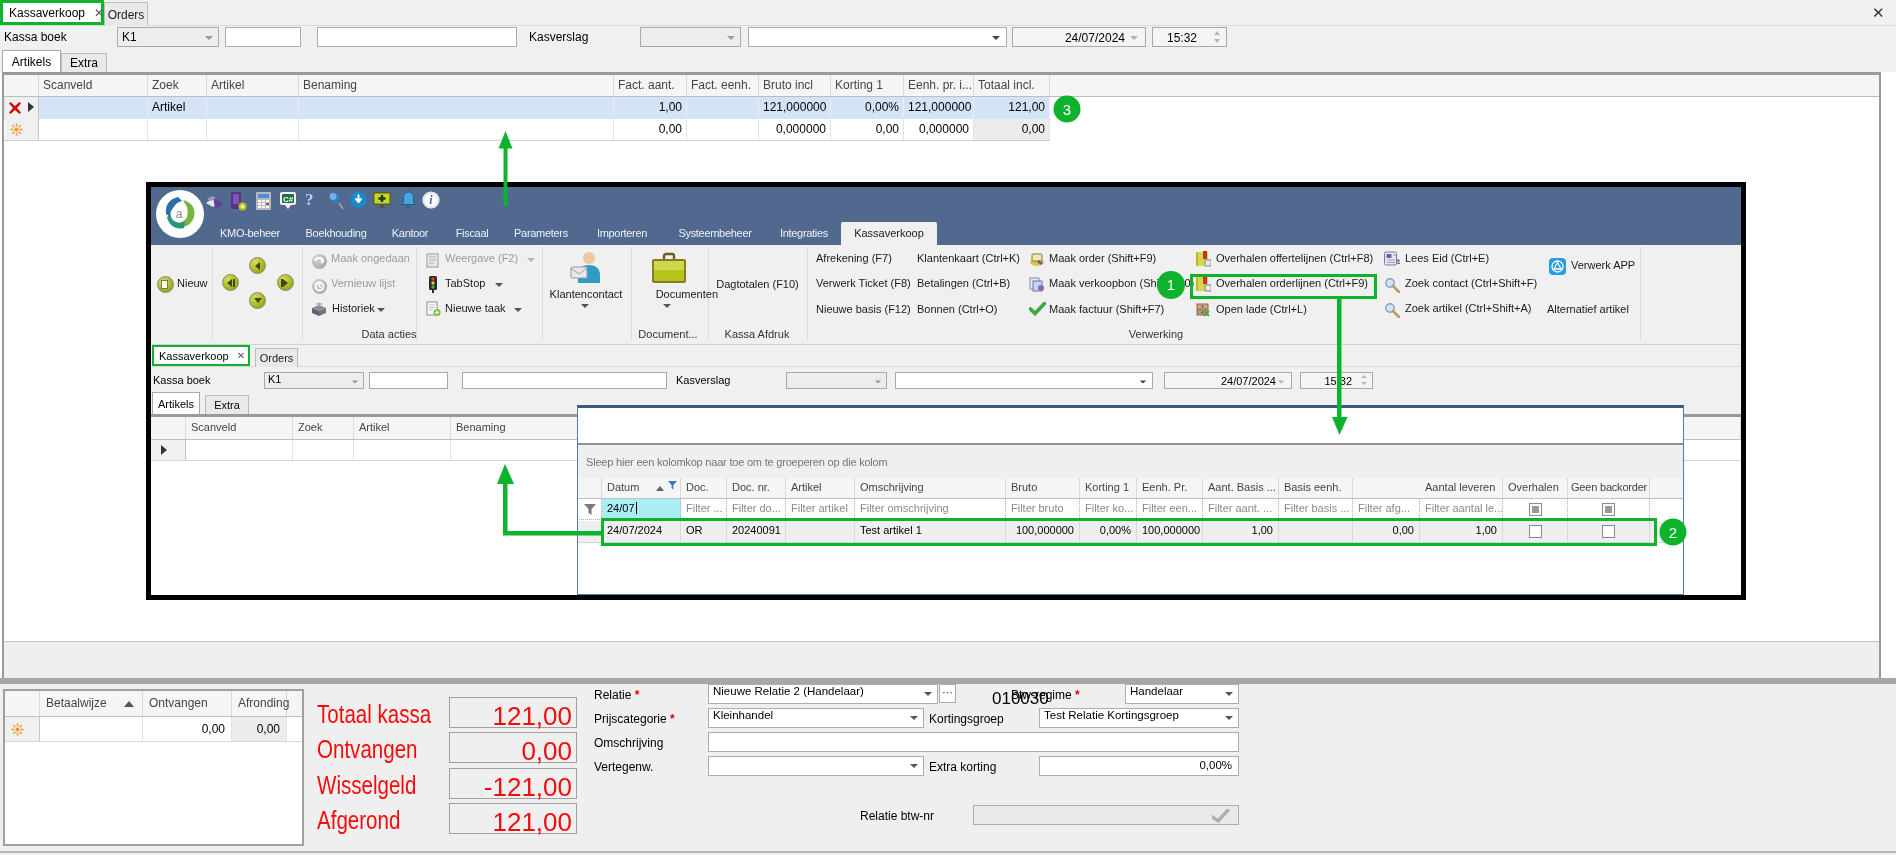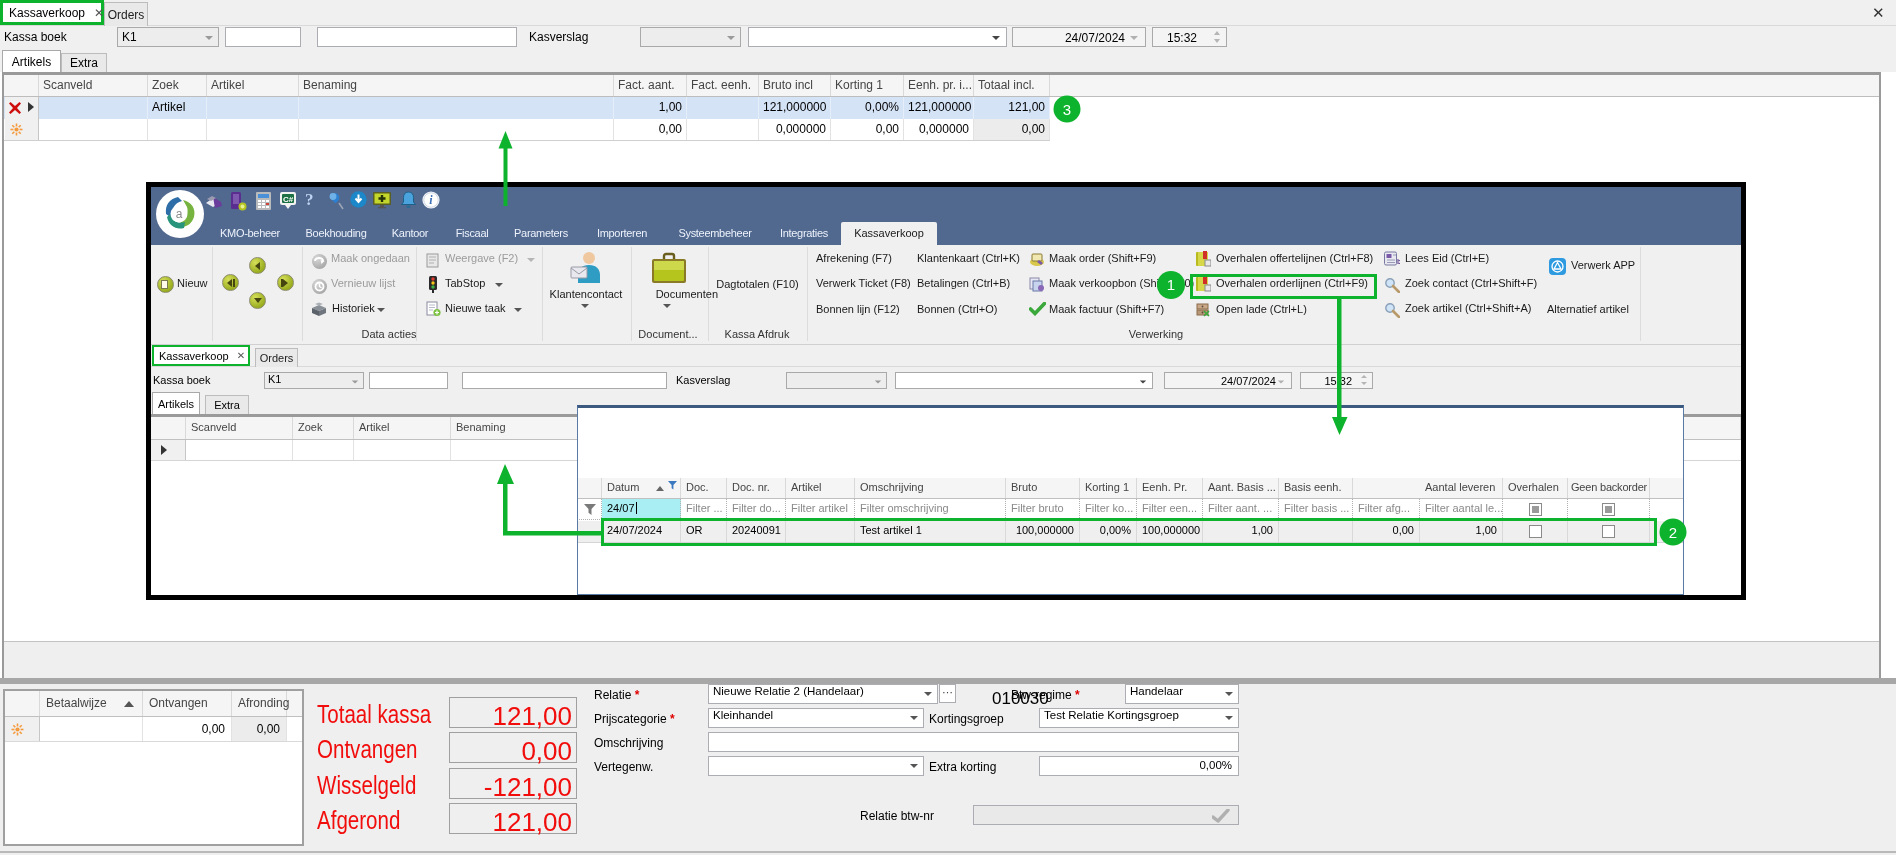--- a/index.html
+++ b/index.html
@@ -390,21 +390,21 @@
         <rect x="5" y="10" width="30" height="9" fill="#cdd94a"></rect>
         <path d="M15 8 v-3 a2 2 0 0 1 2 -2 h6 a2 2 0 0 1 2 2 v3" stroke="#6a5e1e" stroke-width="2.4" fill="none"></path>
       </svg>
     <div class="rbt" style="left:467px;top:43px;width:100px;text-align:right;">Documenten</div>
     <span class="carr" style="position:absolute;left:512px;top:59px;border-top-color:#555;"></span>
 
     <div class="rbt" style="left:557px;top:33px;width:99px;text-align:center;">Dagtotalen (F10)</div>
 
     <div class="rbt" style="left:665px;top:7px;">Afrekening (F7)</div>
     <div class="rbt" style="left:665px;top:32px;">Verwerk Ticket (F8)</div>
-    <div class="rbt" style="left:665px;top:58px;">Bonnen lijn (F12)</div>
+    <div class="rbt" style="left:665px;top:58px;">Nieuwe basis (F12)</div>
     <div class="rbt" style="left:766px;top:7px;">Klantenkaart (Ctrl+K)</div>
     <div class="rbt" style="left:766px;top:32px;">Betalingen (Ctrl+B)</div>
     <div class="rbt" style="left:766px;top:58px;">Bonnen (Ctrl+O)</div>
 
     <svg class="abs" style="left:878px;top:6px;" width="16" height="16" viewBox="0 0 16 16">
         <ellipse cx="8" cy="11" rx="7" ry="4" fill="#d8c74a"></ellipse>
         <rect x="3" y="3" width="10" height="7" rx="1" fill="#f0e8b0" stroke="#8a7a30"></rect>
         <path d="M10 9 l4 3 l-2 2 l-4 -3 z" fill="#7a5aa8"></path>
       </svg>
     <svg class="abs" style="left:878px;top:31px;" width="16" height="16" viewBox="0 0 16 16">
@@ -517,20 +517,23 @@
           <span style="position:absolute;left:10px;top:5px;width:0;height:0;border-top:5px solid transparent;border-bottom:5px solid transparent;border-left:6px solid #333;"></span>
         </div>
       <div class="irc" style="left:35px;width:107px;"></div>
       <div class="irc" style="left:142px;width:61px;"></div>
       <div class="irc" style="left:203px;width:97px;"></div>
     </div>
   </div>
   <div class="abs" id="dialog" style="left:426px;top:218px;width:1107px;height:190px;background:#fff;border:1px solid #5a7aa6;border-top:3px solid #3c5a80;">
 
 
+    <div class="abs" style="left:0;top:35px;width:1105px;height:35px;background:#efefef;border-top:2px solid #909090;">
+      <div class="abs" style="left:8px;top:11px;font-size:11px;letter-spacing:-0.2px;color:#767676;">Sleep hier een kolomkop naar toe om te groeperen op die kolom</div>
+    </div>
 
     <div class="abs" style="left:0;top:70px;width:1105px;height:21px;background:#f5f5f5;border-bottom:1px solid #c0c0c0;">
       <div class="dhc" style="left:1px;width:23px;"></div>
       <div class="dhc" style="left:24px;width:79px;">Datum<span style="position:absolute;left:54px;top:8px;width:0;height:0;border-left:4px solid transparent;border-right:4px solid transparent;border-bottom:5px solid #666;"></span><svg style="position:absolute;left:66px;top:3px;" width="9" height="9" viewBox="0 0 10 10">
             <path d="M0 0 h10 l-4 4.5 v5 l-2 -1.5 v-3.5 z" fill="#3a78c0"></path>
           </svg></div>
       <div class="dhc" style="left:103px;width:46px;">Doc.</div>
       <div class="dhc" style="left:149px;width:59px;">Doc. nr.</div>
       <div class="dhc" style="left:208px;width:69px;">Artikel</div>
       <div class="dhc" style="left:277px;width:151px;">Omschrijving</div>

